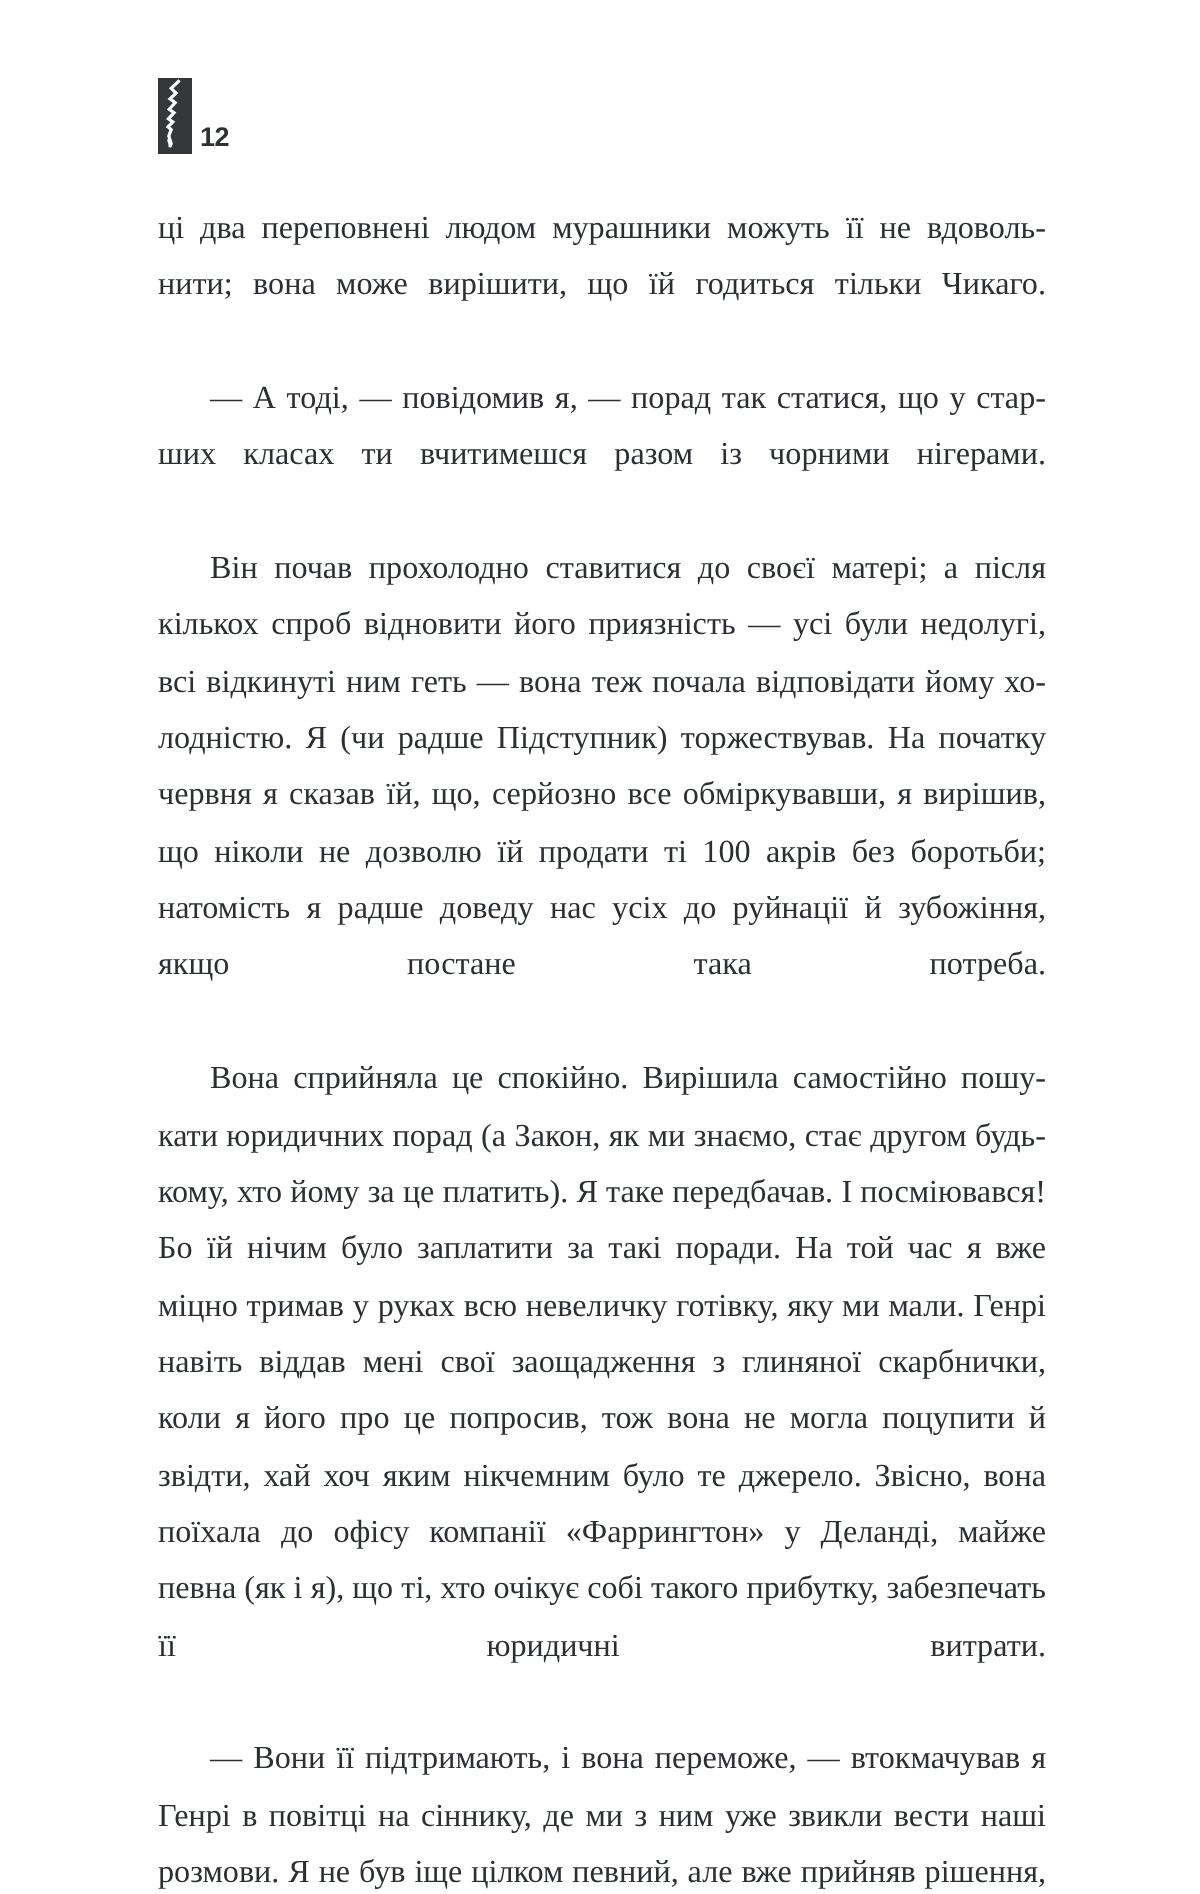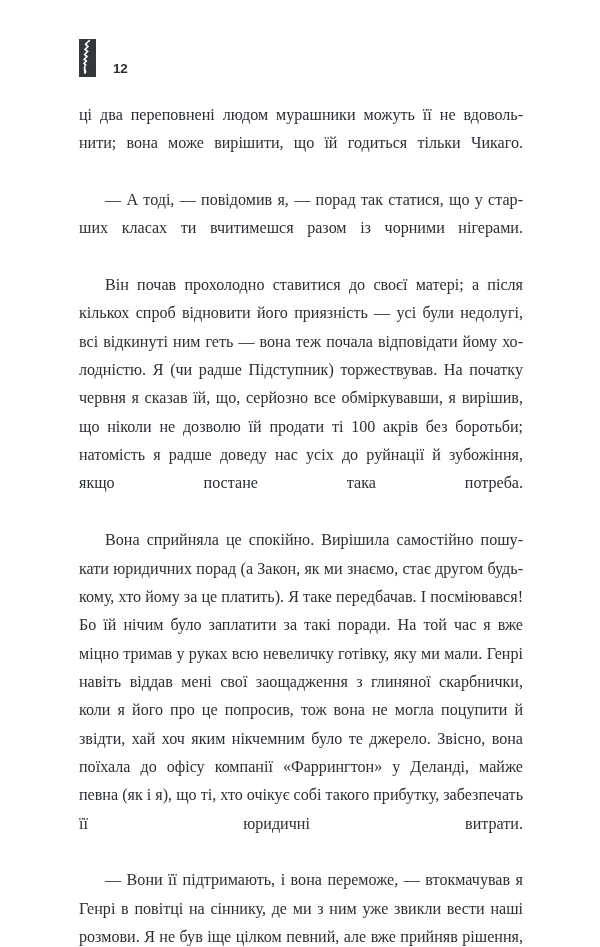--- a/index.html
+++ b/index.html
@@ -49,21 +49,21 @@
     top: 0;
     display: block;
   }
 
   .folio {
     font-family: "Liberation Sans", "DejaVu Sans", sans-serif;
     font-weight: bold;
     font-size: 13.5px;
     line-height: 1;
     color: #2d3134;
-    margin-left: 17px;
+    margin-left: 4px;
     margin-bottom: 2px;
     letter-spacing: -0.2px;
   }
 
   
   .textblock {
     position: absolute;
     left: 79px;
     top: 101px;
     width: 444px;

